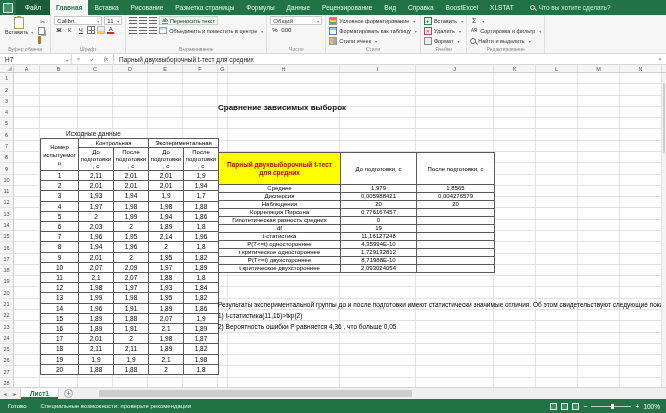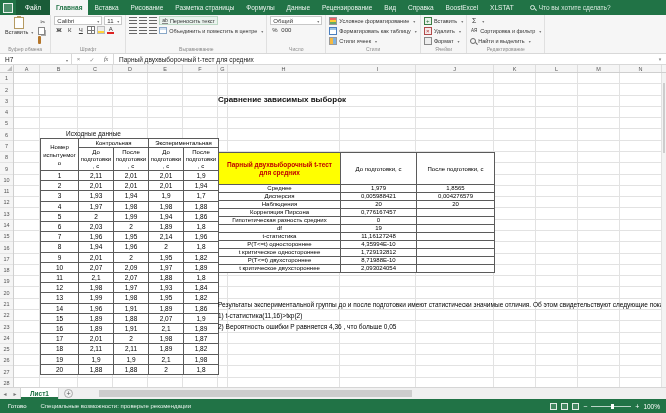--- a/index.html
+++ b/index.html
@@ -78,21 +78,21 @@
   .sheet{flex:1;position:relative;background:#fff;overflow:hidden}
   .corner{position:absolute;left:0;top:0;width:14px;height:8px;background:#f5f5f5;border-right:1px solid #cfcfcf;border-bottom:1px solid #cfcfcf;z-index:2}
   .corner::after{content:"";position:absolute;right:1px;bottom:1px;border-left:5px solid transparent;border-bottom:5px solid #bdbdbd}
   .colheaders{position:absolute;left:14px;top:0;right:0;height:8px;display:flex;background:#f5f5f5;border-bottom:1px solid #cfcfcf;font-size:5.5px;color:#555;overflow:hidden}
   .colheader{border-right:1px solid #dedede;display:flex;align-items:center;justify-content:center;flex:0 0 auto}
   .rowheaders{position:absolute;left:0;top:8px;bottom:0;width:14px;background:#f5f5f5;border-right:1px solid #cfcfcf;font-size:5.5px;color:#555}
   .rowheader{position:absolute;left:0;width:100%;display:flex;align-items:center;justify-content:center;border-bottom:1px solid #e3e3e3}
   .grid{position:absolute;left:14px;top:8px;right:0;bottom:0;background:#fff}
   .vline{position:absolute;top:0;bottom:0;width:1px;background:#e2e2e2}
   .hline{position:absolute;left:0;right:0;height:1px;background:#e2e2e2}
-  .sheet-title{position:absolute;left:204px;top:22px;font-size:8px;font-weight:bold;color:#111;white-space:nowrap;z-index:2}
+  .sheet-title{position:absolute;left:204px;top:30px;font-size:8px;font-weight:bold;color:#111;white-space:nowrap;z-index:2}
   .source-label{position:absolute;left:52px;top:57px;font-size:6.5px;color:#111;white-space:nowrap;z-index:2}
   table.xl{position:absolute;border-collapse:collapse;background:#fff;z-index:2;table-layout:fixed}
   table.xl th,table.xl td{border:1px solid #5b5b5b;padding:0;text-align:center;vertical-align:middle;font-weight:normal;color:#000;overflow:hidden}
   .datatable{left:26px;top:65px;font-size:6px}
   .datatable thead tr:first-child th{height:9px;line-height:8px}
   .datatable .numhead{line-height:7px;word-break:break-word;padding:0 1px}
   .datatable .subhead{height:23px;line-height:7px;word-break:break-word;padding:0 1px}
   .datatable tbody td{height:9.2px;line-height:9.2px;font-size:6.5px}
   .ttest{left:204px;top:79px;font-size:6px}
   .ttest .title-cell{background:#ffff00;color:#c00000;font-weight:bold;height:32px;line-height:8px;font-size:6.5px;padding:0 4px;word-break:break-word}

